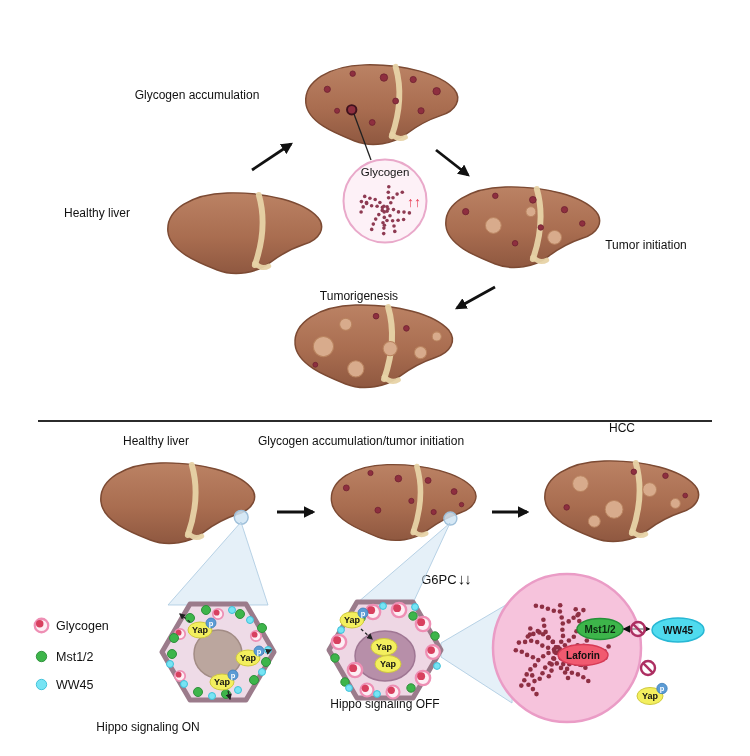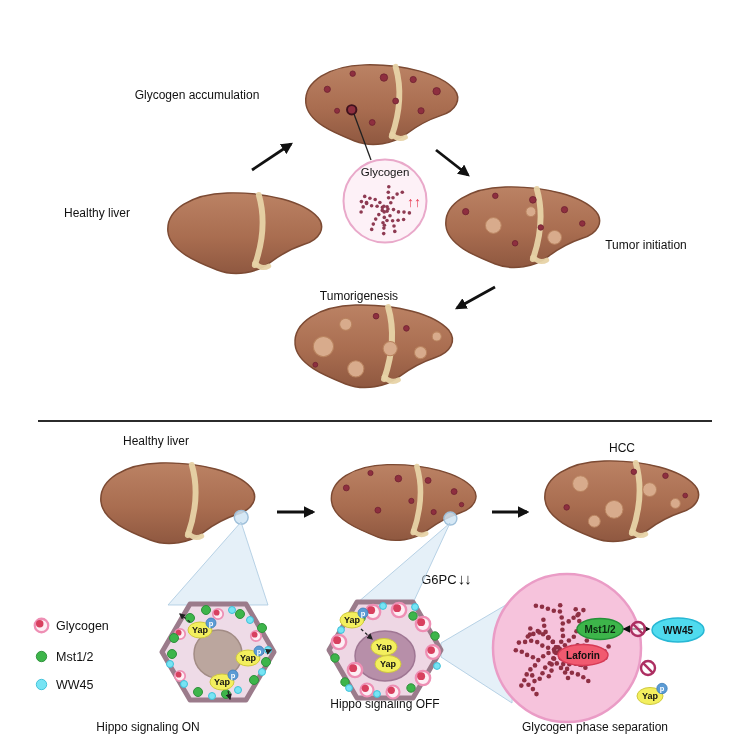--- a/index.html
+++ b/index.html
@@ -54,27 +54,27 @@
 
 
   <div class="lbl" style="left:197px;top:95px">Glycogen accumulation</div>
   <div class="lbl" style="left:97px;top:213px">Healthy liver</div>
   <div class="lbl" style="left:646px;top:245px">Tumor initiation</div>
   <div class="lbl" style="left:359px;top:296px">Tumorigenesis</div>
 
   <div id="divider"></div>
 
   <div class="lbl" style="left:156px;top:441px">Healthy liver</div>
-  <div class="lbl" style="left:622px;top:448px">HCC</div>
+  <div class="lbl" style="left:361px;top:441px">Glycogen accumulation/tumor initiation</div>
+  <div class="lbl" style="left:622px;top:428px">HCC</div>
 
   <div class="lbl g6pc" style="left:446px;top:578px;font-size:13px"><span>G6PC</span> <b>↓↓</b></div>
 
   <div class="lbl" style="left:148px;top:727px">Hippo signaling ON</div>
   <div class="lbl" style="left:385px;top:704px">Hippo signaling OFF</div>
-  <div class="lbl" style="left:595px;top:727px">Glycogen phase separation</div>
 
   <svg class="liver" style="left:298px;top:60px;width:166px" viewBox="0 0 170 100">
     <use href="#liverShape"></use>
     <g fill="#8e2f3f" stroke="#6e2130" stroke-width="0.8">
       <circle cx="30" cy="30" r="3.2"></circle>
         <circle cx="56" cy="14" r="2.8"></circle>
         <circle cx="88" cy="18" r="3.8"></circle>
       <circle cx="118" cy="20" r="3.2"></circle>
         <circle cx="142" cy="32" r="3.8"></circle>
         <circle cx="100" cy="42" r="3"></circle>

